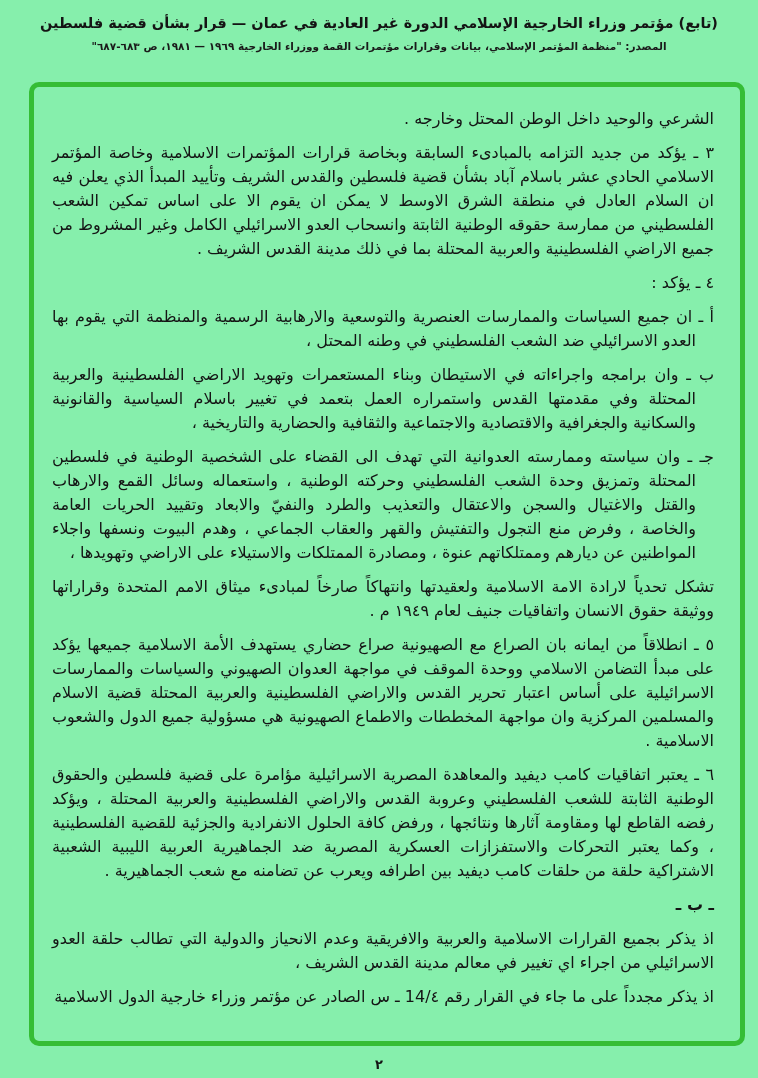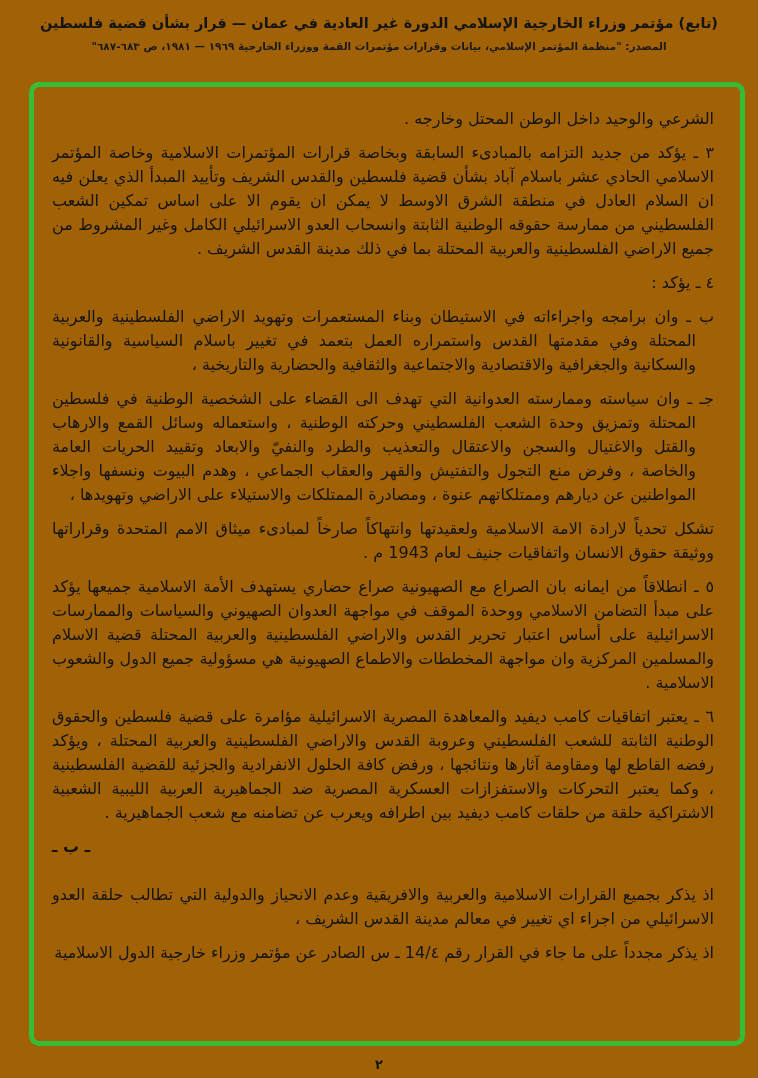--- a/index.html
+++ b/index.html
@@ -1,61 +1,62 @@
 <!DOCTYPE html>
 <html lang="ar" dir="rtl"><head>
 <meta charset="utf-8">
 <style>
   * { margin:0; padding:0; box-sizing:border-box; }
   html, body { background:#ffffff; }
   .page {
     width:758px; height:1078px; margin:0 auto; position:relative; overflow:hidden;
-    background:#a16207; direction:rtl;
+    background:#86efac; direction:rtl;
     font-family:"DejaVu Sans", sans-serif; color:#141414;
   }
   .doc-header { text-align:center; padding-top:13px; }
   .doc-header .title {
     font-size:14.5px; font-weight:bold; line-height:1.5; padding:0 14px;
   }
   .doc-header .source {
     font-size:10.5px; font-weight:bold; margin-top:5px; color:#1a1a1a;
   }
   .frame {
     position:absolute; top:82px; right:13px; left:29px; bottom:32px;
     border:5px solid #35bd35; border-radius:10px;
     padding:20px 26px 12px 18px; overflow:hidden; background:transparent;
   }
   .body-text { font-size:16px; line-height:24px; text-align:justify; }
   .body-text p { margin-bottom:10px; }
   .body-text p.short { text-align:right; }
   .body-text p.item { padding-right:18px; text-indent:-18px; }
-  .body-text p.sep { text-align:left; font-weight:bold; margin:6px 0 24px 0; }
+  .body-text p.sep { text-align:right; font-weight:bold; margin:6px 0 10px 0; }
   .page-number {
     position:absolute; bottom:6px; left:0; right:0; text-align:center;
     font-size:13px; font-weight:bold;
   }
 </style>
 </head>
 <body>
 
 <div class="page">
 
   <header class="doc-header">
     <div class="title">(تابع) مؤتمر وزراء الخارجية الإسلامي الدورة غير العادية في عمان — قرار بشأن قضية فلسطين</div>
     <div class="source">المصدر: "منظمة المؤتمر الإسلامي، بيانات وقرارات مؤتمرات القمة ووزراء الخارجية ١٩٦٩ — ١٩٨١، ص ٦٨٣-٦٨٧"</div>
   </header>
 
   <div class="frame">
     <div class="body-text">
       <p>الشرعي والوحيد داخل الوطن المحتل وخارجه .</p>
       <p>٣ ـ يؤكد من جديد التزامه بالمبادىء السابقة وبخاصة قرارات المؤتمرات الاسلامية وخاصة المؤتمر الاسلامي الحادي عشر باسلام آباد بشأن قضية فلسطين والقدس الشريف وتأييد المبدأ الذي يعلن فيه ان السلام العادل في منطقة الشرق الاوسط لا يمكن ان يقوم الا على اساس تمكين الشعب الفلسطيني من ممارسة حقوقه الوطنية الثابتة وانسحاب العدو الاسرائيلي الكامل وغير المشروط من جميع الاراضي الفلسطينية والعربية المحتلة بما في ذلك مدينة القدس الشريف .</p>
       <p class="short">٤ ـ يؤكد :</p>
+      <p class="item">أ ـ ان جميع السياسات والممارسات العنصرية والتوسعية والارهابية الرسمية والمنظمة التي يقوم بها العدو الاسرائيلي ضد الشعب الفلسطيني في وطنه المحتل ،</p>
       <p class="item">ب ـ وان برامجه واجراءاته في الاستيطان وبناء المستعمرات وتهويد الاراضي الفلسطينية والعربية المحتلة وفي مقدمتها القدس واستمراره العمل بتعمد في تغيير باسلام السياسية والقانونية والسكانية والجغرافية والاقتصادية والاجتماعية والثقافية والحضارية والتاريخية ،</p>
       <p class="item">جـ ـ وان سياسته وممارسته العدوانية التي تهدف الى القضاء على الشخصية الوطنية في فلسطين المحتلة وتمزيق وحدة الشعب الفلسطيني وحركته الوطنية ، واستعماله وسائل القمع والارهاب والقتل والاغتيال والسجن والاعتقال والتعذيب والطرد والنفيّ والابعاد وتقييد الحريات العامة والخاصة ، وفرض منع التجول والتفتيش والقهر والعقاب الجماعي ، وهدم البيوت ونسفها واجلاء المواطنين عن ديارهم وممتلكاتهم عنوة ، ومصادرة الممتلكات والاستيلاء على الاراضي وتهويدها ،</p>
-      <p>تشكل تحدياً لارادة الامة الاسلامية ولعقيدتها وانتهاكاً صارخاً لمبادىء ميثاق الامم المتحدة وقراراتها ووثيقة حقوق الانسان واتفاقيات جنيف لعام 1943 م .</p>
+      <p>تشكل تحدياً لارادة الامة الاسلامية ولعقيدتها وانتهاكاً صارخاً لمبادىء ميثاق الامم المتحدة وقراراتها ووثيقة حقوق الانسان واتفاقيات جنيف لعام ١٩٤٩ م .</p>
       <p>٥ ـ انطلاقاً من ايمانه بان الصراع مع الصهيونية صراع حضاري يستهدف الأمة الاسلامية جميعها يؤكد على مبدأ التضامن الاسلامي ووحدة الموقف في مواجهة العدوان الصهيوني والسياسات والممارسات الاسرائيلية على أساس اعتبار تحرير القدس والاراضي الفلسطينية والعربية المحتلة قضية الاسلام والمسلمين المركزية وان مواجهة المخططات والاطماع الصهيونية هي مسؤولية جميع الدول والشعوب الاسلامية .</p>
       <p>٦ ـ يعتبر اتفاقيات كامب ديفيد والمعاهدة المصرية الاسرائيلية مؤامرة على قضية فلسطين والحقوق الوطنية الثابتة للشعب الفلسطيني وعروبة القدس والاراضي الفلسطينية والعربية المحتلة ، ويؤكد رفضه القاطع لها ومقاومة آثارها ونتائجها ، ورفض كافة الحلول الانفرادية والجزئية للقضية الفلسطينية ، وكما يعتبر التحركات والاستفزازات العسكرية المصرية ضد الجماهيرية العربية الليبية الشعبية الاشتراكية حلقة من حلقات كامب ديفيد بين اطرافه ويعرب عن تضامنه مع شعب الجماهيرية .</p>
       <p class="sep">ـ ب ـ</p>
       <p>اذ يذكر بجميع القرارات الاسلامية والعربية والافريقية وعدم الانحياز والدولية التي تطالب حلقة العدو الاسرائيلي من اجراء اي تغيير في معالم مدينة القدس الشريف ،</p>
       <p>اذ يذكر مجدداً على ما جاء في القرار رقم 14/٤ ـ س الصادر عن مؤتمر وزراء خارجية الدول الاسلامية</p>
     </div>
   </div>
 
   <div class="page-number">٢</div>
 

